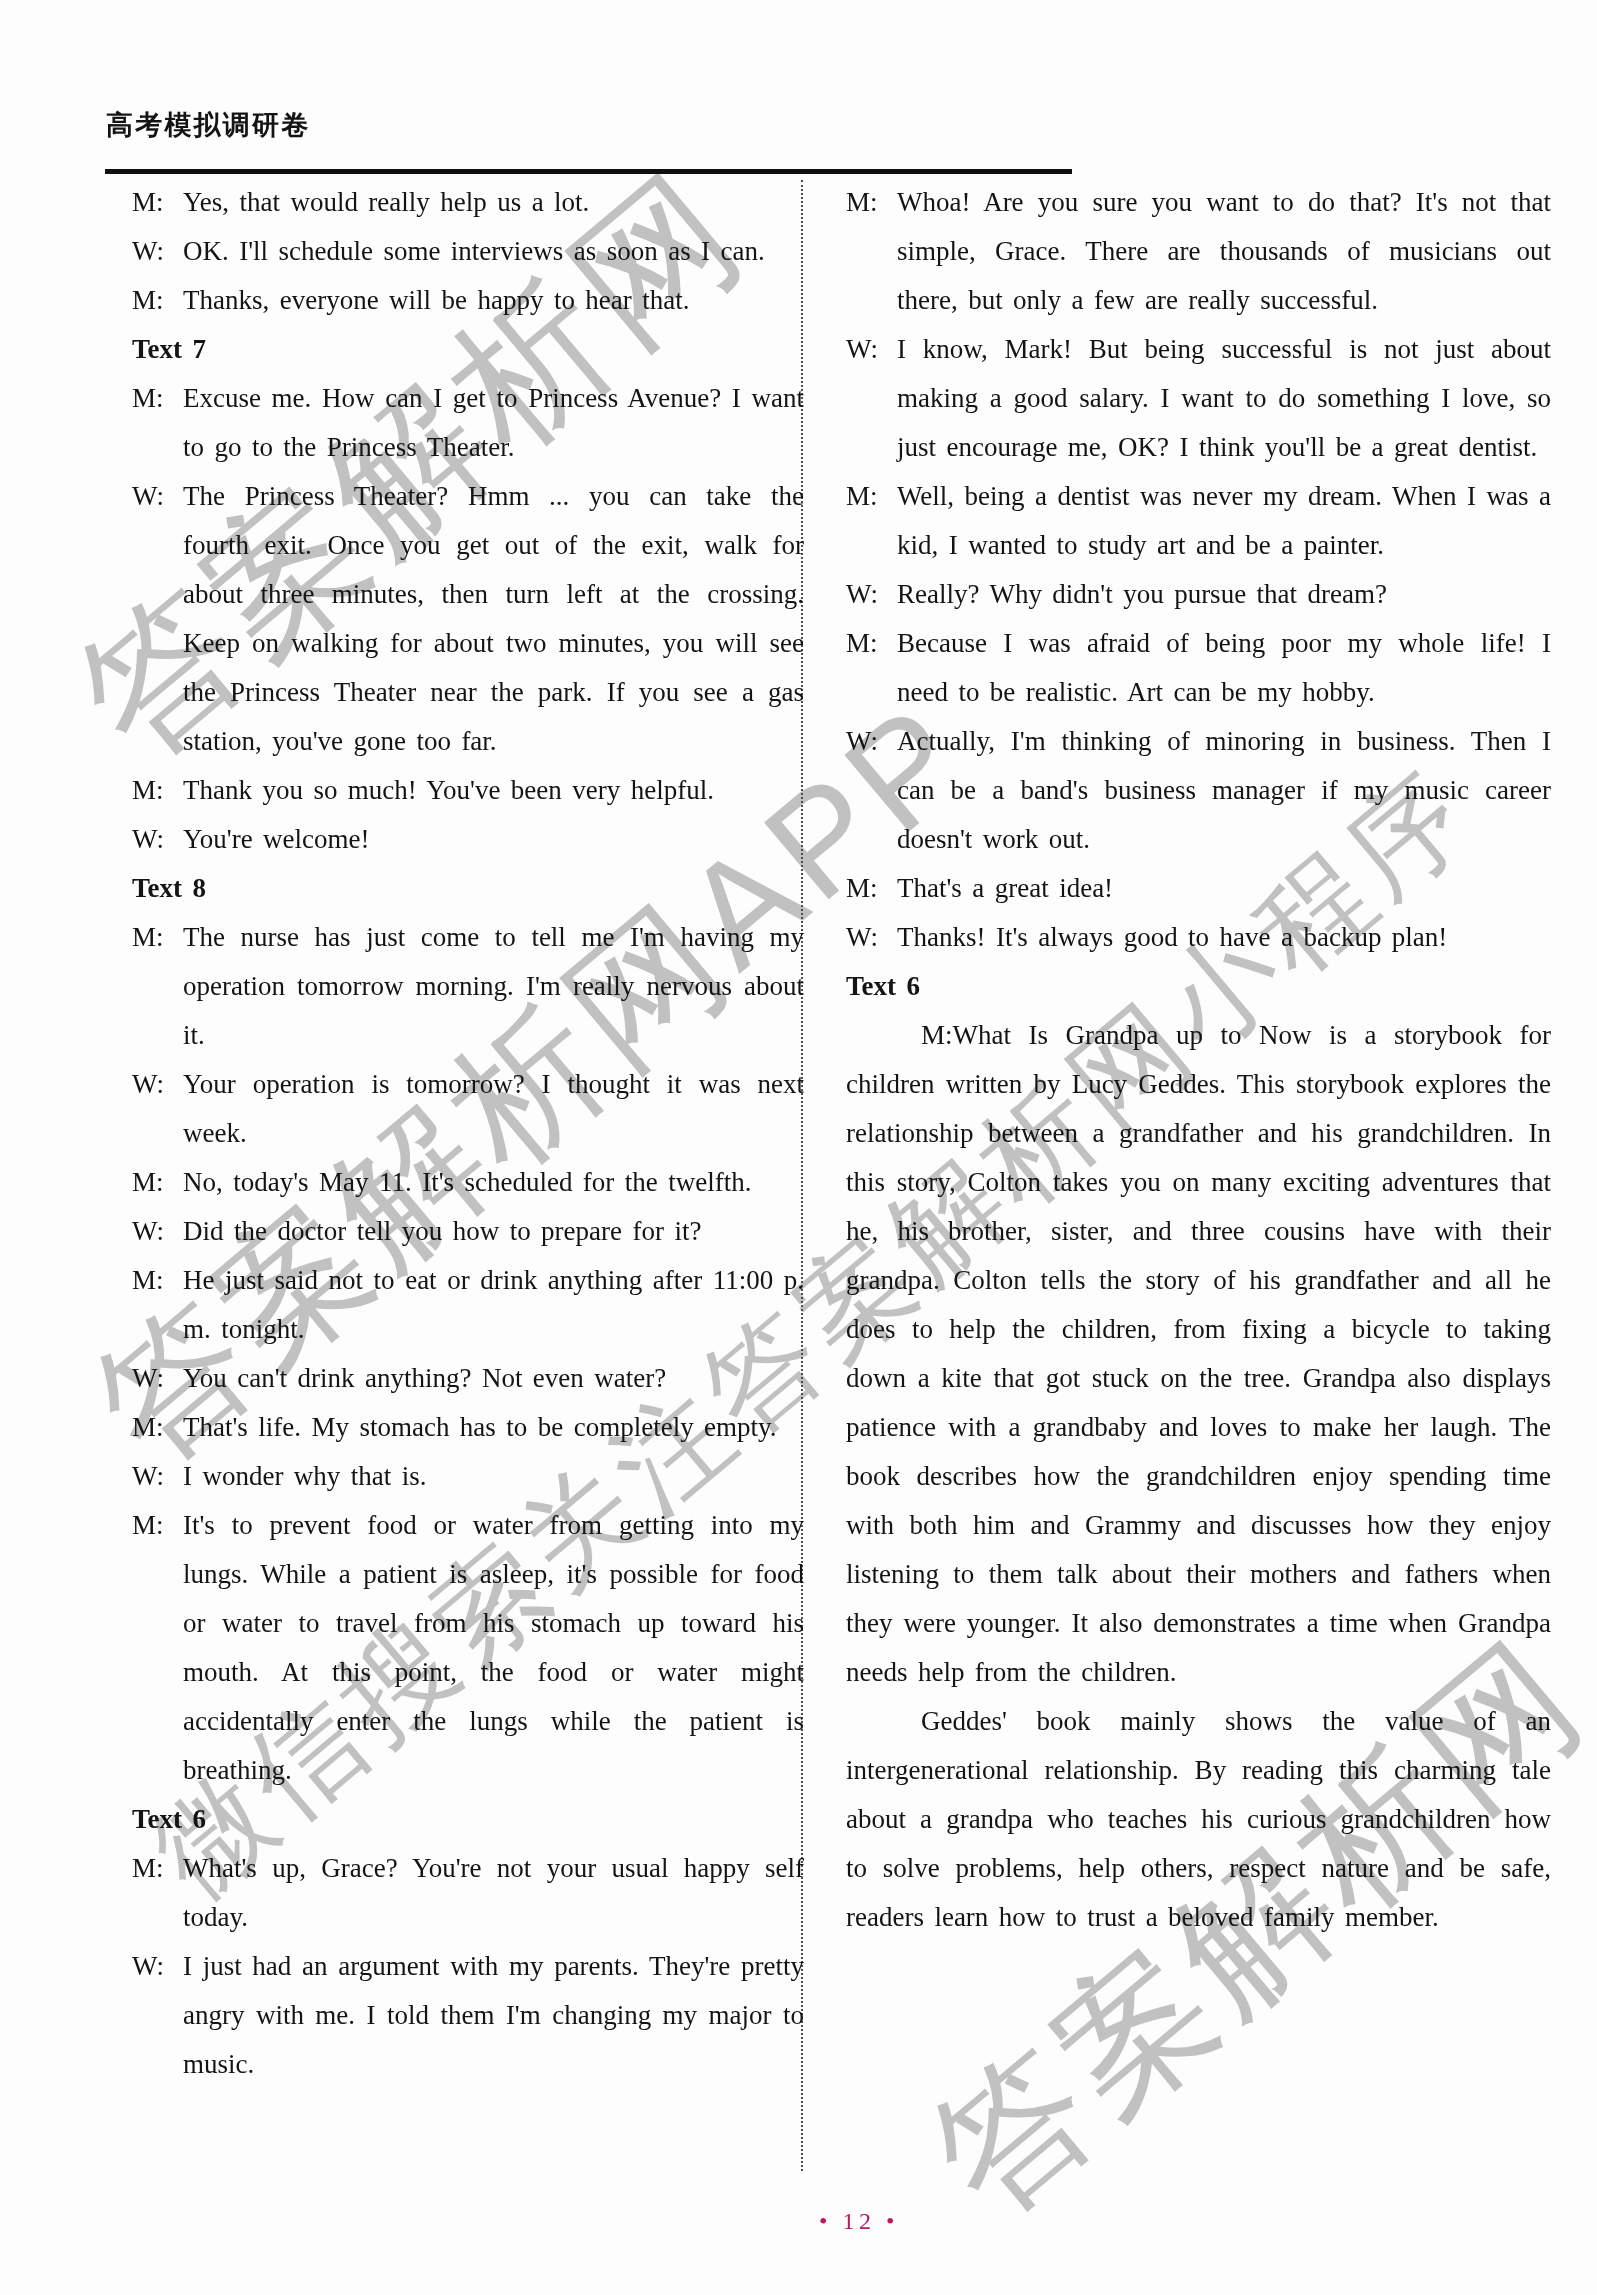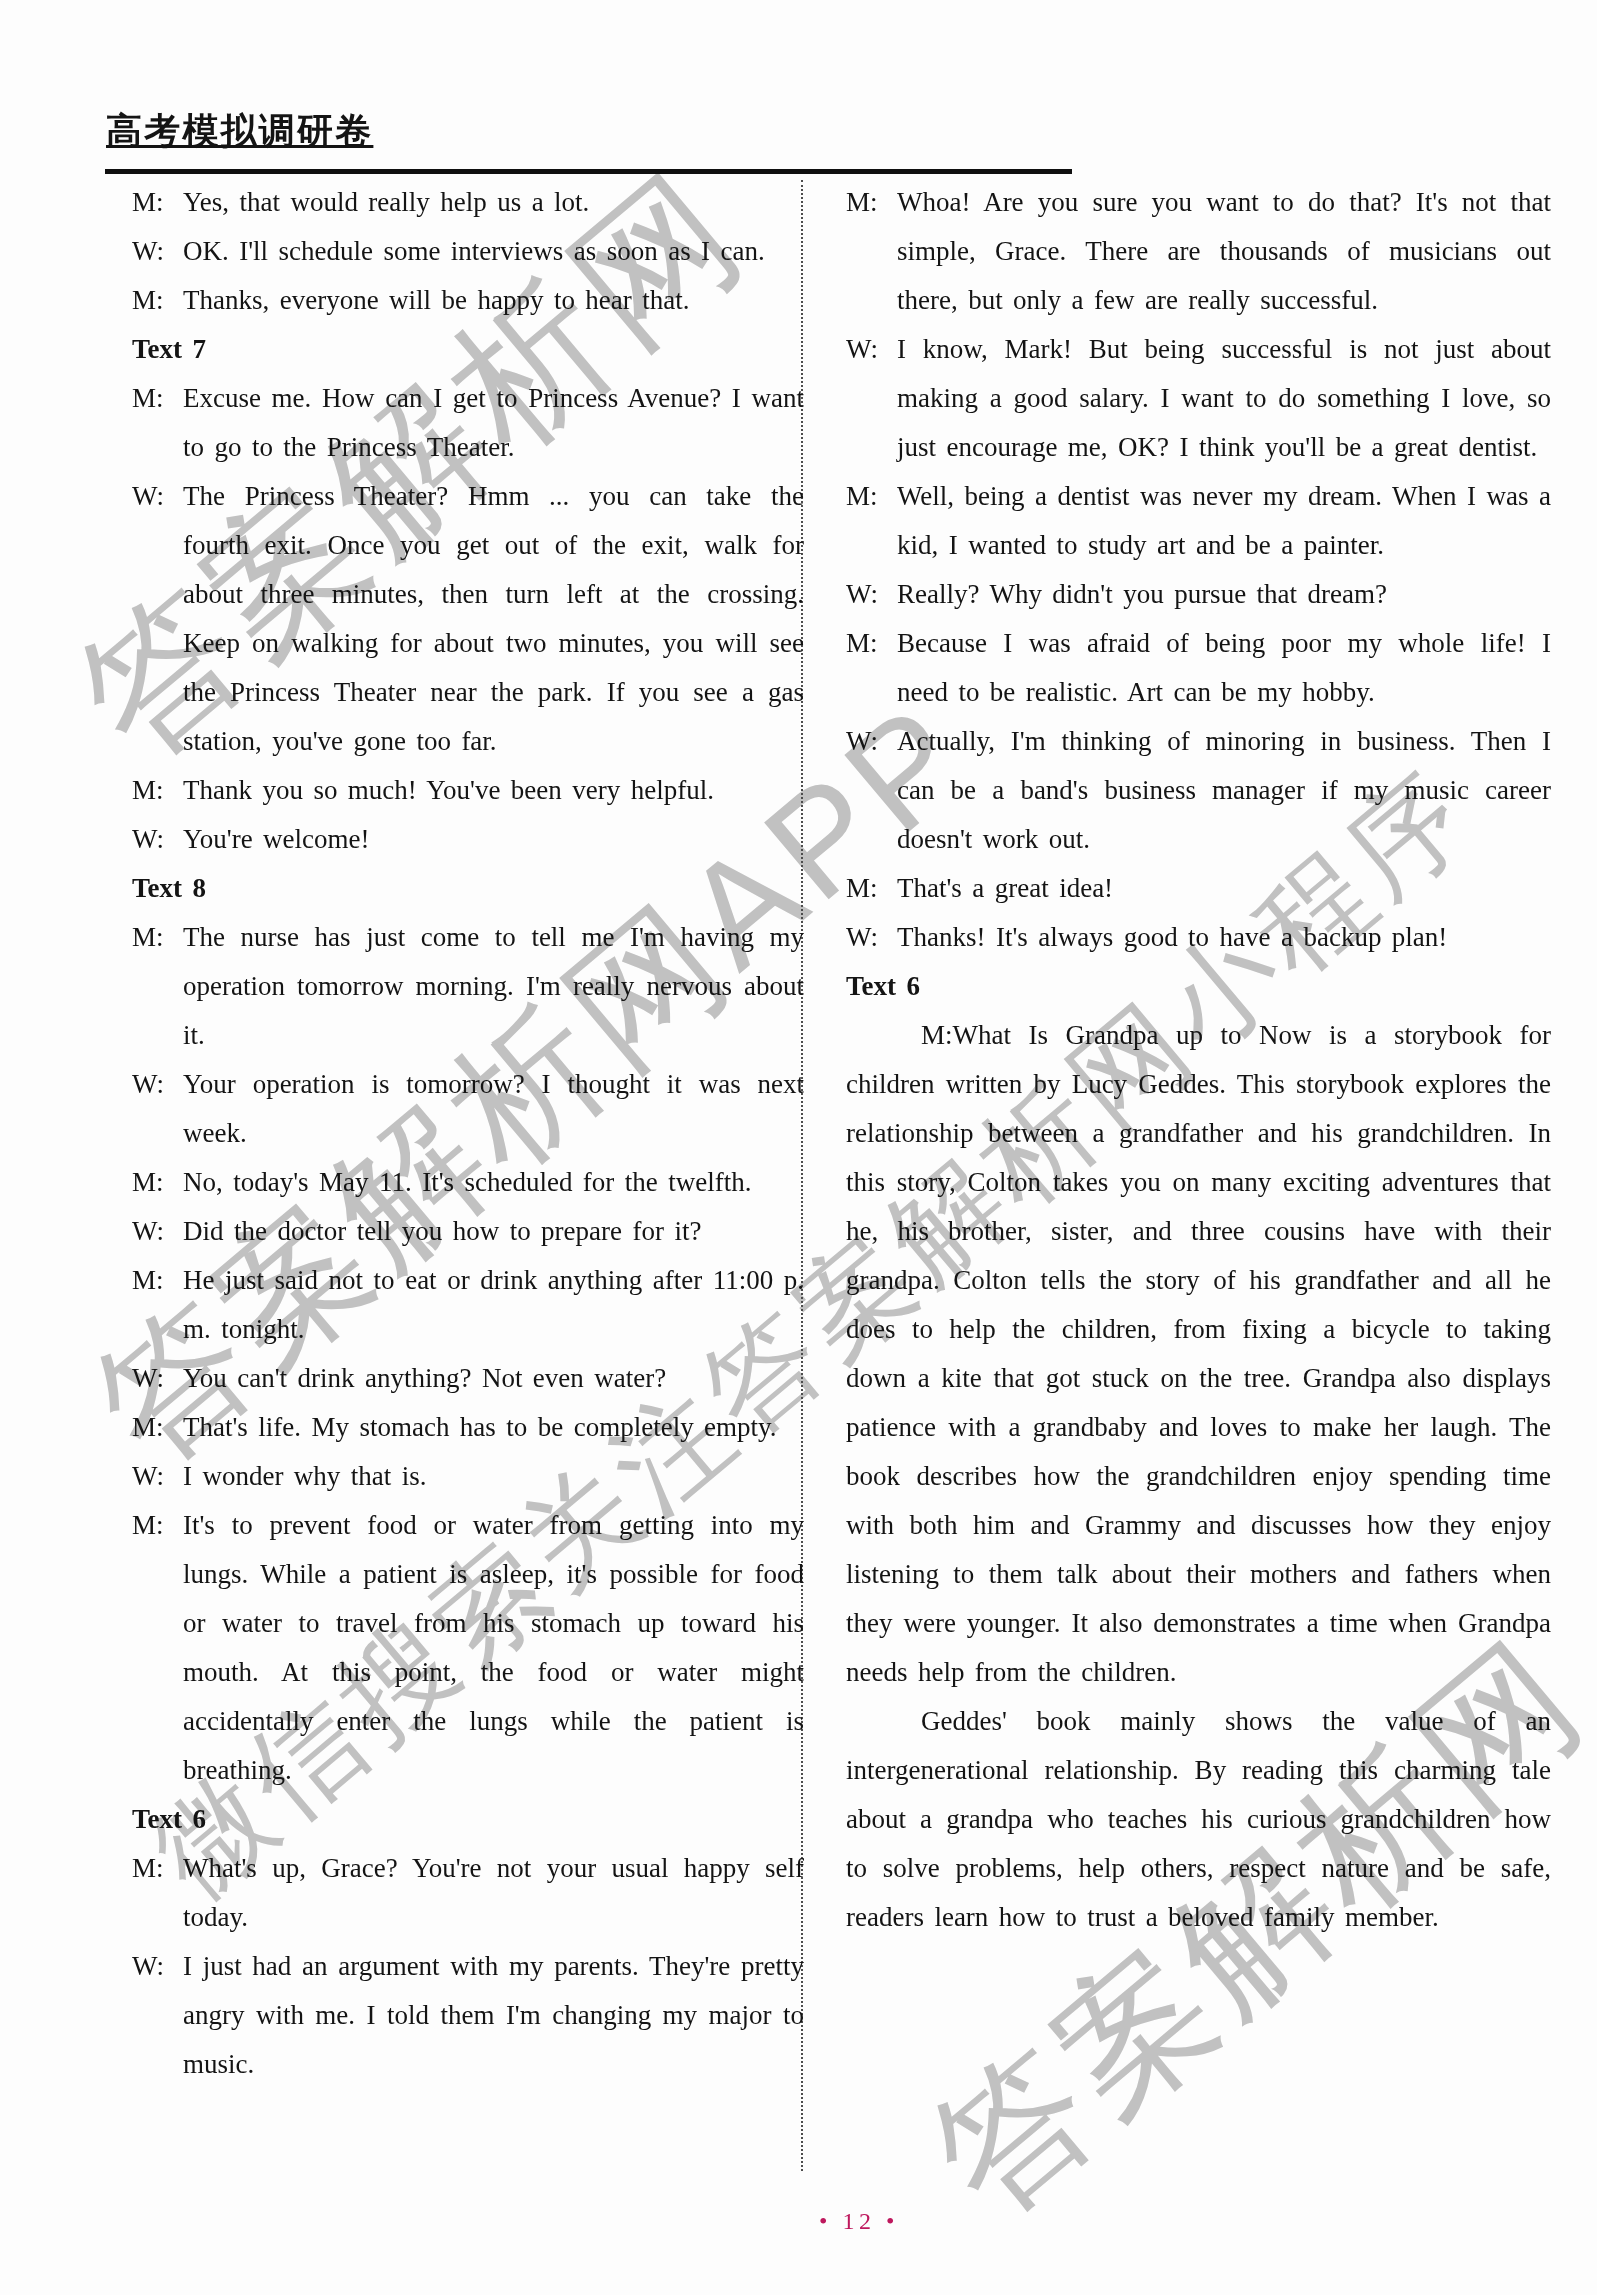--- a/index.html
+++ b/index.html
@@ -5,23 +5,22 @@
   html,body{margin:0;padding:0;}
   body{
     width:1598px;height:2295px;position:relative;overflow:hidden;
     background:#fdfdfd;color:#141414;
     font-family:"Liberation Serif","DejaVu Serif",serif;
   }
   
   .header-title{
     position:absolute;left:106px;top:111px;
     font-family:"Liberation Sans","DejaVu Sans",sans-serif;
-    font-weight:bold;font-size:36px;line-height:1.1;letter-spacing:2.2px;
+    font-weight:bold;font-size:27px;line-height:1.1;letter-spacing:2.2px;
     z-index:3;
-    text-decoration:underline;
   }
   .header-rule{
     position:absolute;left:105px;top:169px;width:967px;height:4.5px;
     background:#101010;z-index:3;
   }
   
   .col{position:absolute;top:178px;z-index:2;margin-left:23px;}
   .col-left{left:109px;width:672px;}
   .col-right{left:823px;width:705px;}
   .col p{

